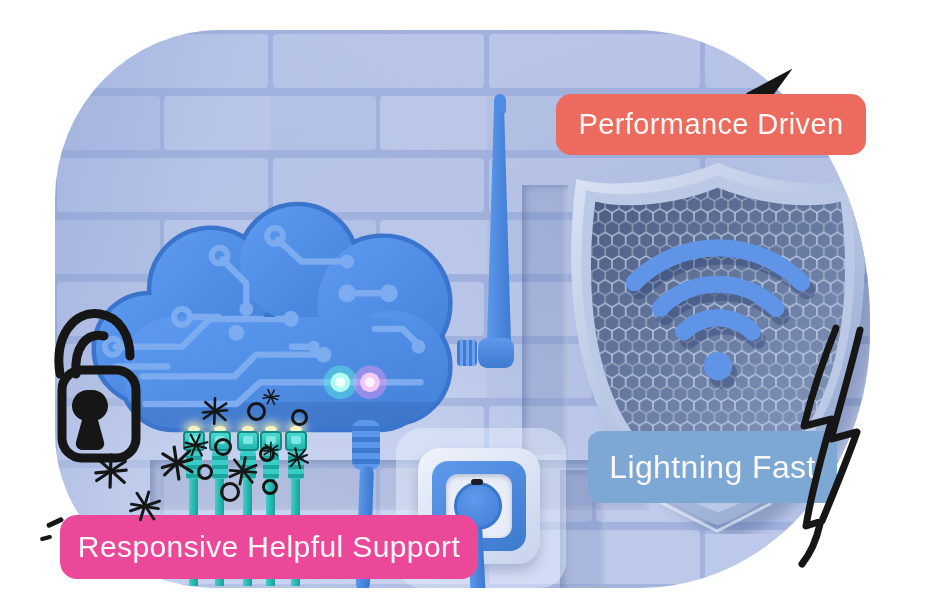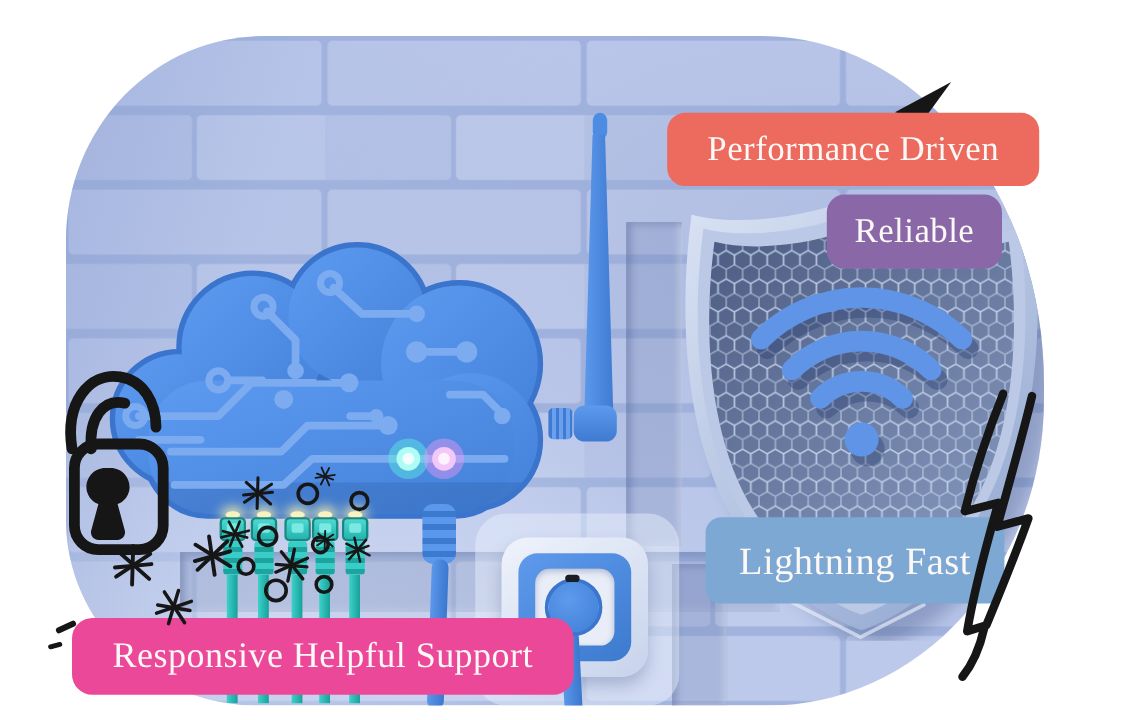--- a/index.html
+++ b/index.html
@@ -65,21 +65,21 @@
   .outlet-face{position:absolute;left:391px;top:444px;width:66px;height:64px;border-radius:12px;
     background:#e9edf8;box-shadow:inset 0 2px 5px rgba(70,90,140,.35);}
   .outlet-plug{position:absolute;left:399px;top:452px;width:48px;height:48px;border-radius:50%;box-sizing:border-box;
     background:radial-gradient(circle at 40% 35%,#5e9aec,#3f7ed6);border:3px solid #3a76cc;}
   .outlet-screw{position:absolute;left:416px;top:449px;width:12px;height:6px;border-radius:3px;background:#1a1d24;}
   .outlet-cord{position:absolute;left:412px;top:494px;width:15px;height:76px;border-radius:8px;
     background:linear-gradient(90deg,#5b97ea,#3a78ce);transform:rotate(-3deg);transform-origin:top center;}
 
   
   .badge{position:absolute;display:flex;align-items:center;justify-content:center;
-    color:#fcf8f6;letter-spacing:.4px;z-index:30;font-weight:400;font-family:Liberation Serif, serif;}
+    color:#fcf8f6;letter-spacing:.4px;z-index:30;font-weight:400;}
   .badge-performance{left:556px;top:94px;width:310px;height:61px;border-radius:15px;background:#ED6A5F;font-size:29px;}
   .badge-reliable{left:689px;top:162px;width:146px;height:62px;border-radius:15px;background:#8A68A8;font-size:29px;}
   .badge-fast{left:588px;top:431px;width:249px;height:72px;border-radius:13px;background:#7DA8D3;font-size:32px;}
   .badge-support{left:60px;top:515px;width:418px;height:64px;border-radius:17px;background:#ec4899;font-size:30px;}
 
   
   .doodle{z-index:40;}
   .spk{position:absolute;z-index:40;}
   .ring{position:absolute;border:3px solid #161616;border-radius:50%;z-index:40;}
   .dash{position:absolute;background:#161616;border-radius:3px;z-index:40;}
@@ -347,23 +347,20 @@
   <div class="ring" style="left:259px;top:446px;width:10px;height:10px;"></div>
   <div class="ring" style="left:220px;top:482px;width:14px;height:14px;"></div>
   <div class="ring" style="left:262px;top:479px;width:10px;height:10px;"></div>
 
   <div class="dash" style="left:46px;top:520px;width:18px;height:5px;transform:rotate(-25deg);"></div>
   <div class="dash" style="left:40px;top:536px;width:12px;height:4px;transform:rotate(-15deg);"></div>
 
   <div class="badge badge-performance">
     <span>Performance Driven</span>
   </div>
-  <div class="badge badge-reliable">
-    <span>Reliable</span>
-  </div>
   <div class="badge badge-fast">
     <span>Lightning Fast</span>
   </div>
   <div class="badge badge-support">
     <span>Responsive Helpful Support</span>
   </div>
 
 </div>
 
 </body></html>

